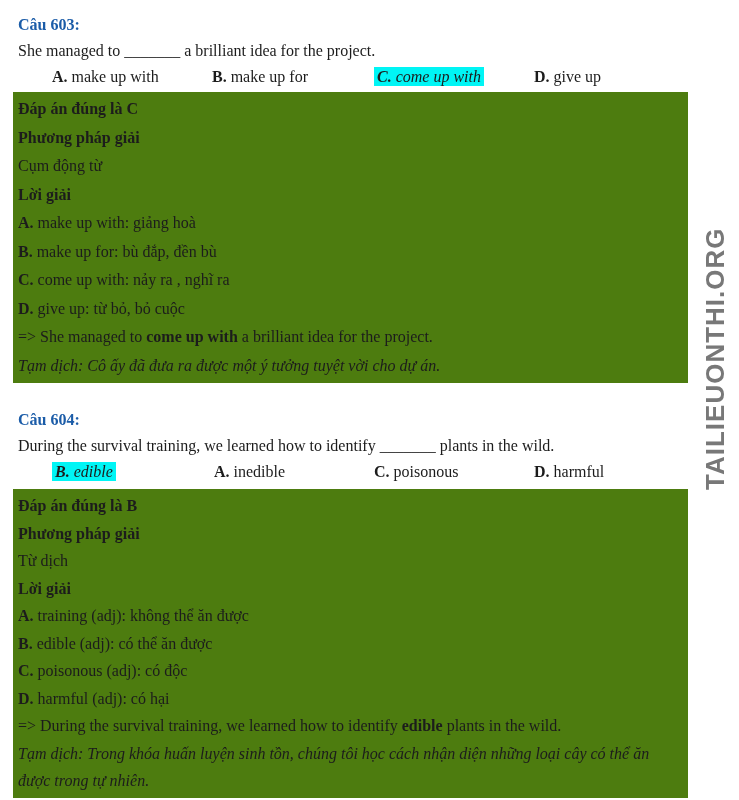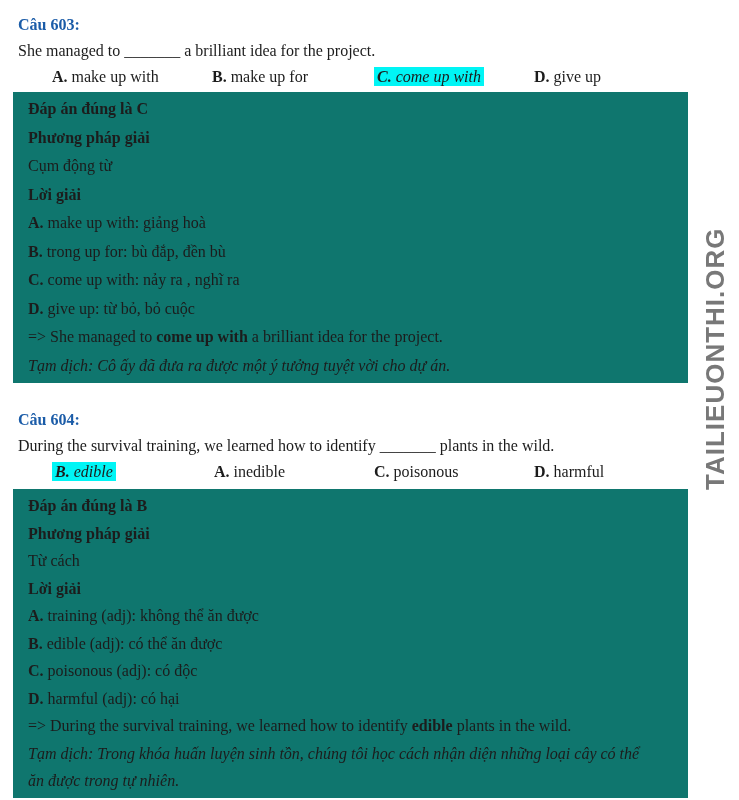--- a/index.html
+++ b/index.html
@@ -21,23 +21,23 @@
   .options { display:flex; padding-left:52px; line-height:26px; margin-bottom:2px; }
   .opt { display:block; }
   .opt-a { width:160px; }
   .opt-b { width:162px; }
   .opt-c { width:160px; }
   .opt-d { flex:1; }
   .opt-letter { font-weight:bold; }
   .hl { background:#00f5f5; padding:1px 3px;font-style:italic; }
 
   .answer-box {
-    background:#0f766e;
+    background:#4d7c0f;
     margin-left:13px; width:675px;
-    padding:3px 15px; box-sizing:border-box;
+    padding:3px 5px; box-sizing:border-box;
   }
   .answer-box .line { line-height:28.5px; }
   .answer-box.box2 .line { line-height:27.5px; }
   .b { font-weight:bold; }
   .i { font-style:italic; }
   .wrap-narrow { padding-right:28px; }
 
   .q2 .q-label { margin-top:24px; }
   .box2 { margin-top:4px; }
 
@@ -64,41 +64,41 @@
       <span class="opt opt-b"><span class="opt-letter">B.</span><span> make up for</span></span>
       <span class="opt opt-c"><span class="hl"><span class="opt-letter">C.</span><span> come up with</span></span></span>
       <span class="opt opt-d"><span class="opt-letter">D.</span><span> give up</span></span>
     </div>
     <div class="answer-box box1">
       <div class="line b">Đáp án đúng là C</div>
       <div class="line b">Phương pháp giải</div>
       <div class="line">Cụm động từ</div>
       <div class="line b">Lời giải</div>
       <div class="line"><span class="b">A.</span><span> make up with: giảng hoà</span></div>
-      <div class="line"><span class="b">B.</span><span> trong up for: bù đắp, đền bù</span></div>
+      <div class="line"><span class="b">B.</span><span> make up for: bù đắp, đền bù</span></div>
       <div class="line"><span class="b">C.</span><span> come up with: nảy ra , nghĩ ra</span></div>
       <div class="line"><span class="b">D.</span><span> give up: từ bỏ, bỏ cuộc</span></div>
       <div class="line"><span>=&gt; She managed to </span><span class="b">come up with</span><span> a brilliant idea for the project.</span></div>
       <div class="line i">Tạm dịch: Cô ấy đã đưa ra được một ý tưởng tuyệt vời cho dự án.</div>
     </div>
   </div>
 
   <div class="question-block q2">
     <div class="q-label">Câu 604:</div>
     <div class="q-text">During the survival training, we learned how to identify _______ plants in the wild.</div>
     <div class="options">
       <span class="opt opt-b"><span class="hl"><span class="opt-letter">B.</span><span> edible</span></span></span>
       <span class="opt opt-a"><span class="opt-letter">A.</span><span> inedible</span></span>
       <span class="opt opt-c"><span class="opt-letter">C.</span><span> poisonous</span></span>
       <span class="opt opt-d"><span class="opt-letter">D.</span><span> harmful</span></span>
     </div>
     <div class="answer-box box2">
       <div class="line b">Đáp án đúng là B</div>
       <div class="line b">Phương pháp giải</div>
-      <div class="line">Từ cách</div>
+      <div class="line">Từ dịch</div>
       <div class="line b">Lời giải</div>
       <div class="line"><span class="b">A.</span><span> training (adj): không thể ăn được</span></div>
       <div class="line"><span class="b">B.</span><span> edible (adj): có thể ăn được</span></div>
       <div class="line"><span class="b">C.</span><span> poisonous (adj): có độc</span></div>
       <div class="line"><span class="b">D.</span><span> harmful (adj): có hại</span></div>
       <div class="line"><span>=&gt; During the survival training, we learned how to identify </span><span class="b">edible</span><span> plants in the wild.</span></div>
       <div class="line i wrap-narrow">Tạm dịch: Trong khóa huấn luyện sinh tồn, chúng tôi học cách nhận diện những loại cây có thể ăn được trong tự nhiên.</div>
     </div>
   </div>
 

